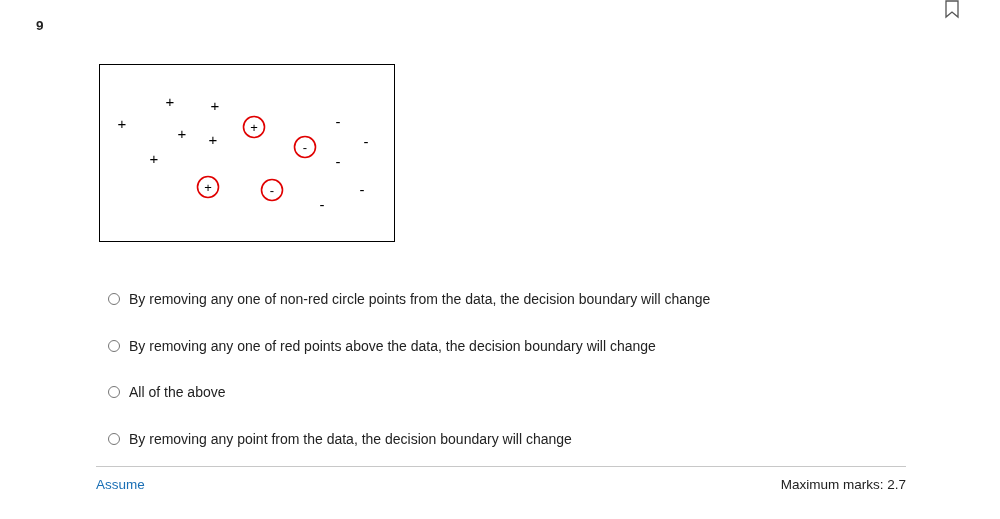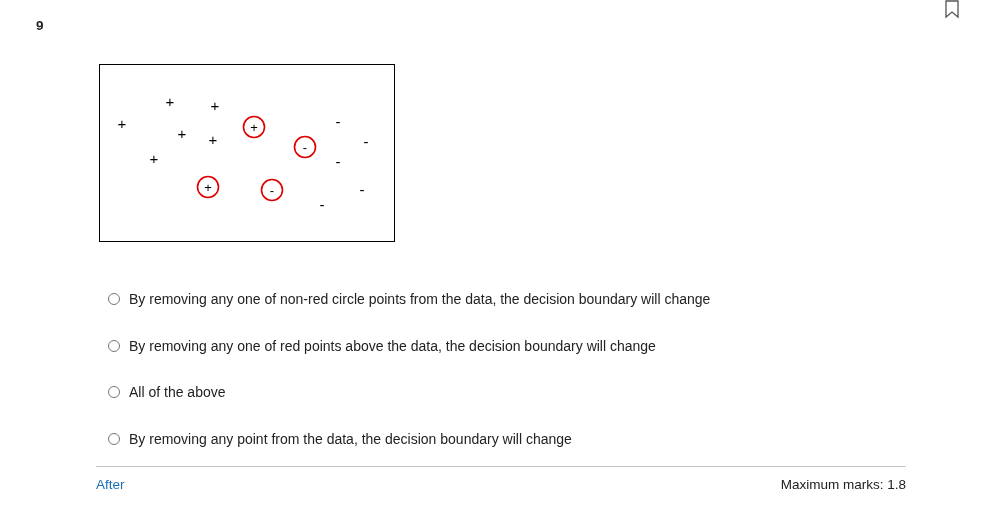--- a/index.html
+++ b/index.html
@@ -178,17 +178,17 @@
       <span class="option-label">All of the above</span>
     </div>
     <div class="option">
       <span class="radio"></span>
       <span class="option-label">By removing any point from the data, the decision boundary will change</span>
     </div>
   </div>
 
   <div class="divider"></div>
 
-  <a class="reset-link" href="#">After</a>
+  <a class="reset-link" href="#">Assume</a>
 
-  <div class="max-marks">Maximum marks: 1.8</div>
+  <div class="max-marks">Maximum marks: 2.7</div>
 
 </div>
 
 </body></html>

